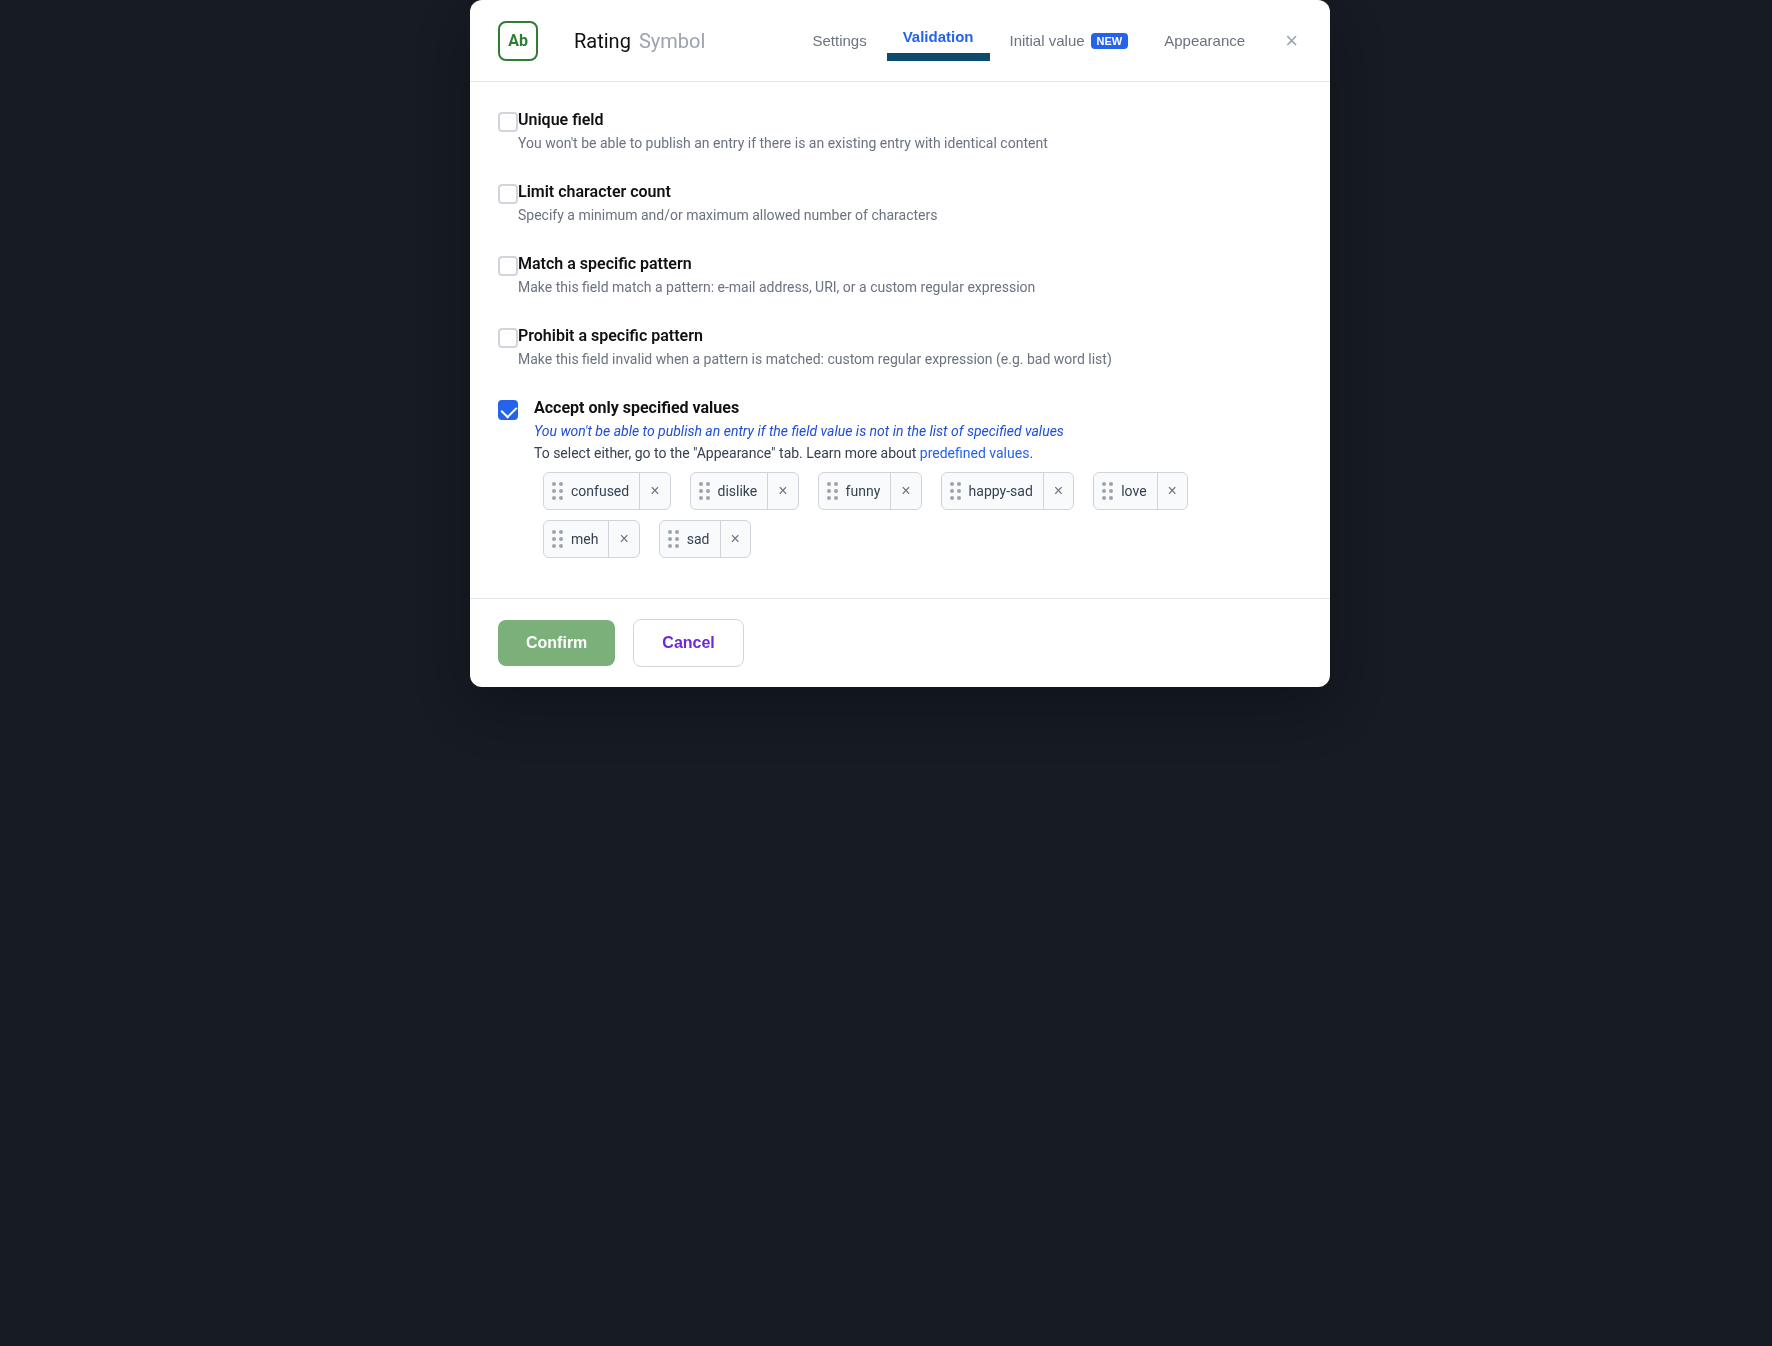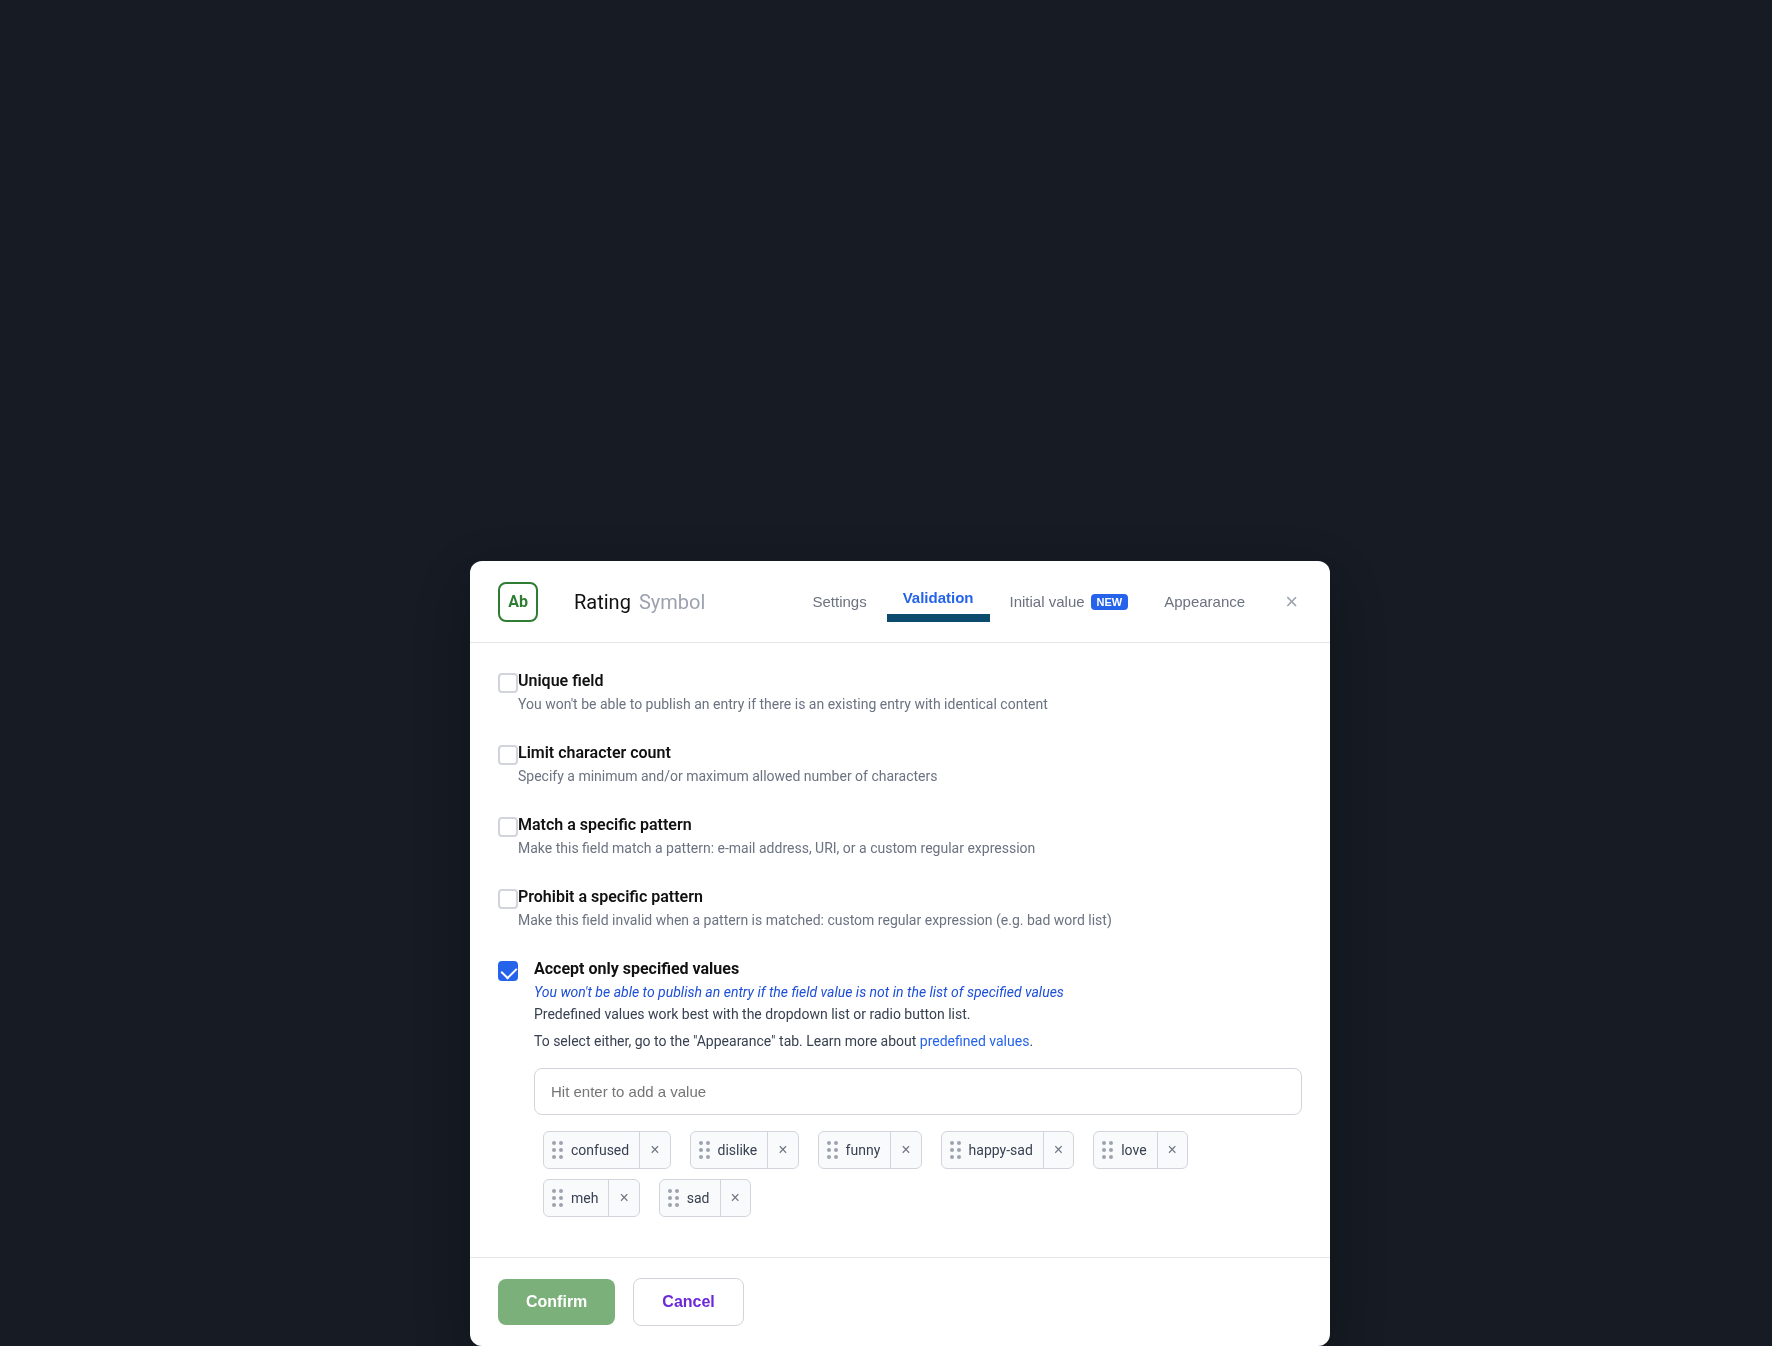--- a/index.html
+++ b/index.html
@@ -12,21 +12,21 @@
       justify-content: center;
       min-height: 100vh;
       padding: 20px;
     }
 
     .modal-overlay {
       position: fixed;
       inset: 0;
       background: rgba(0,0,0,0.5);
       display: flex;
-      align-items: flex-end;
+      align-items: flex-start;
       justify-content: center;
       padding-left: 28px;
     }
 
     .modal {
       background: #fff;
       border-radius: 12px;
       width: 860px;
       max-width: 95vw;
       max-height: 90vh;
@@ -419,28 +419,24 @@
       </div>
 
       <div class="accept-section">
         <div class="checkbox-wrap">
           <input type="checkbox" class="checkbox" checked="" style="">
         </div>
         <div class="accept-content">
           <div class="accept-title">Accept only specified values</div>
           <div class="accept-desc">You won't be able to publish an entry if the field value is not in the list of specified values</div>
 
-          <div class="predefined-info">Predefined values work best with the dropdown list or radio button list.</div>
           <div class="predefined-info">
             <span>To select either, go to the "Appearance" tab. Learn more about </span><a class="predefined-link" href="#">predefined values</a><span>.</span>
           </div>
 
-          <div class="value-input-wrap">
-            <input type="text" class="value-input" placeholder="Hit enter to add a value" style="">
-          </div>
 
           <div class="tags-container">
 
             <div class="tag">
               <div class="tag-drag">
                 <div class="tag-drag-icon">
                   <span></span>
                     <span></span>
                     <span></span>
                     <span></span>

